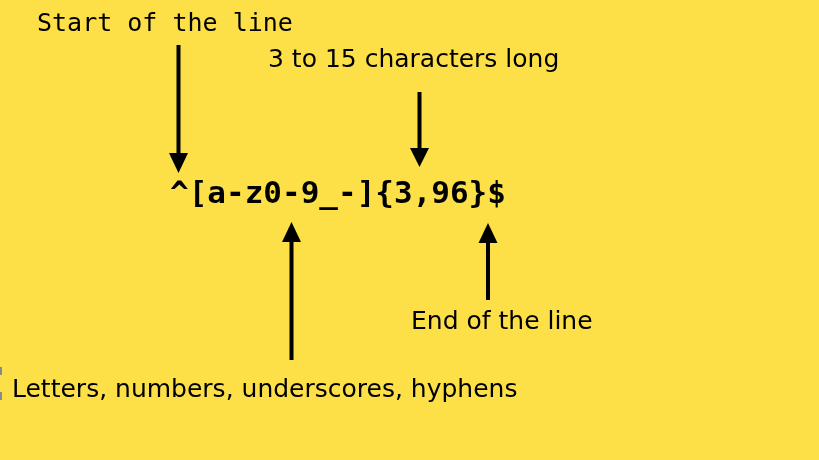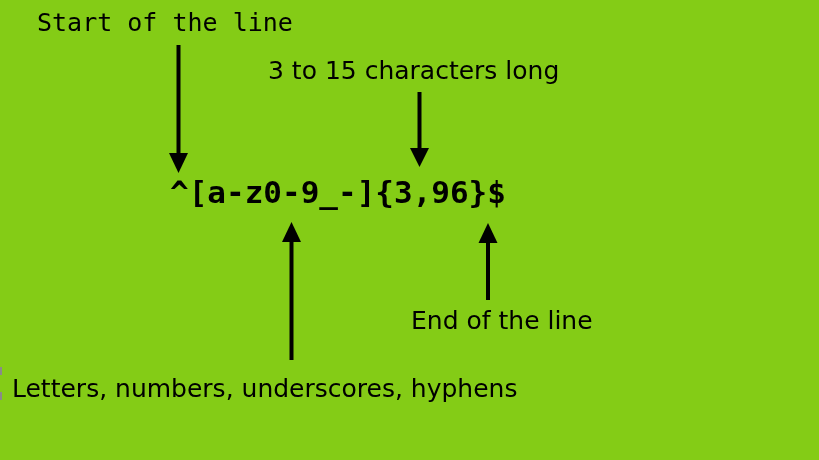--- a/index.html
+++ b/index.html
@@ -4,21 +4,21 @@
 <style>
   html, body {
     margin: 0;
     padding: 0;
     background: #ffffff;
   }
   .canvas {
     position: relative;
     width: 819px;
     height: 460px;
-    background: #84cc16;
+    background: #fde047;
     overflow: hidden;
     font-family: "DejaVu Sans", sans-serif;
     color: #000000;
   }
   .label {
     position: absolute;
     font-size: 25px;
     line-height: 1.2;
     white-space: nowrap;
     color: #000000;
@@ -31,21 +31,21 @@
     left: 170px;
     top: 174px;
     font-family: "DejaVu Sans Mono", monospace;
     font-weight: bold;
     font-size: 31px;
     line-height: 1.2;
     white-space: nowrap;
     color: #000000;
   }
   .label-start   { left: 37px;  top: 8px; }
-  .label-length  { left: 268px; top: 56px; }
+  .label-length  { left: 268px; top: 44px; }
   .label-end     { left: 411px; top: 306px; }
   .label-class   { left: 12px;  top: 374px; }
   .arrow-layer {
     position: absolute;
     left: 0;
     top: 0;
     width: 819px;
     height: 460px;
   }
   .edge-mark {

